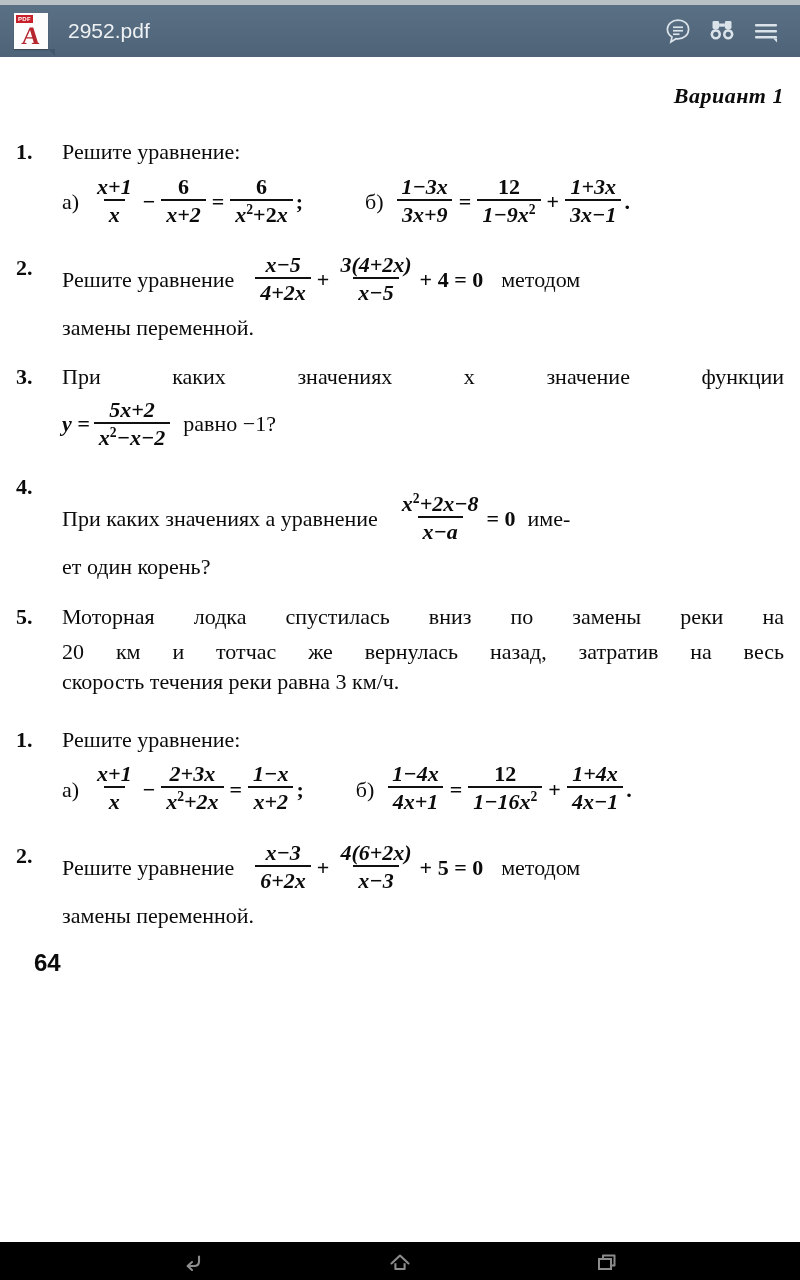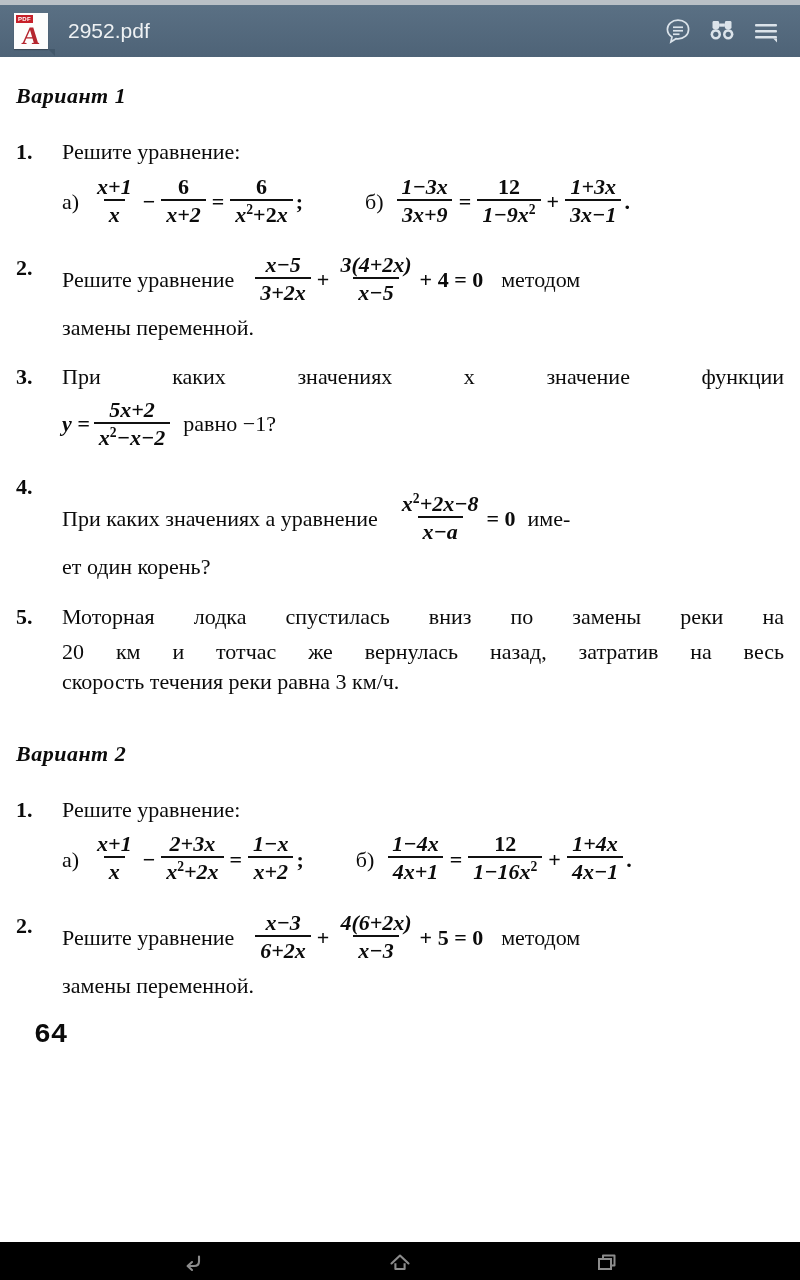--- a/index.html
+++ b/index.html
@@ -102,21 +102,21 @@
     font-family: "Liberation Serif", serif;
   }
   .page-inner {
     padding: 0 16px;
     position: relative;
     height: 100%;
     box-sizing: border-box;
   }
 
   .variant-title {
-    text-align: left;
+    text-align: right;
     font-weight: bold;
     font-style: italic;
     font-size: 22px;
     font-family: "Liberation Serif", serif;
     letter-spacing: .5px;
   }
 
   
   .prob {
     display: flex;
@@ -180,22 +180,22 @@
     margin-top: 6px;
   }
   .eq-row .part {
     display: flex;
     align-items: center;
   }
   .eq-lbl { margin-right: 10px; font-size: 22px; }
 
   .page-number {
     font-weight: bold;
-    font-size: 28px;
-    font-family: Liberation Mono, monospace;
+    font-size: 24px;
+    font-family: Liberation Sans, sans-serif;
   }
 
   
   .nav-bar {
     height: 43px;
     width: 100%;
     background: #000000;
     display: flex;
     align-items: center;
     justify-content: space-around;
@@ -317,21 +317,21 @@
     </div>
 
     <div class="prob" style="margin-top:26px;">
       <div class="prob-num">2.</div>
       <div class="prob-body">
         <span class="mathline" style="font-weight:normal;">
           <span class="lbl">Решите   уравнение</span>
           <span class="mathline" style="margin-left:18px;">
             <span class="frac">
                 <span class="num mi">x−5</span>
-                <span class="den mi">3+2x</span>
+                <span class="den mi">4+2x</span>
               </span>
             <span class="op">+</span>
             <span class="frac">
                 <span class="num mi">3(4+2x)</span>
                 <span class="den mi">x−5</span>
               </span>
             <span>+ 4 = 0</span>
           </span>
           <span class="lbl" style="margin-left:18px;">методом</span>
         </span>
@@ -383,21 +383,20 @@
 
     <div class="prob" style="margin-top:21px;">
       <div class="prob-num">5.</div>
       <div class="prob-body" style="width:712px;">
         <div class="just">Моторная лодка спустилась вниз по замены реки на</div>
         <div class="just" style="margin-top:6px;">20 км и тотчас же вернулась назад, затратив на весь</div>
         <div style="margin-top:2px;">скорость течения реки равна 3 км/ч.</div>
       </div>
     </div>
 
-    <div class="variant-title" style="margin-top:44px;">Вариант 2</div>
 
     <div class="prob" style="margin-top:29px;">
       <div class="prob-num">1.</div>
       <div class="prob-body">Решите уравнение:</div>
     </div>
 
     <div class="eq-row" style="margin-left:46px; margin-top:9px;">
       <div class="part">
         <span class="eq-lbl">а)</span>
         <span class="mathline">

